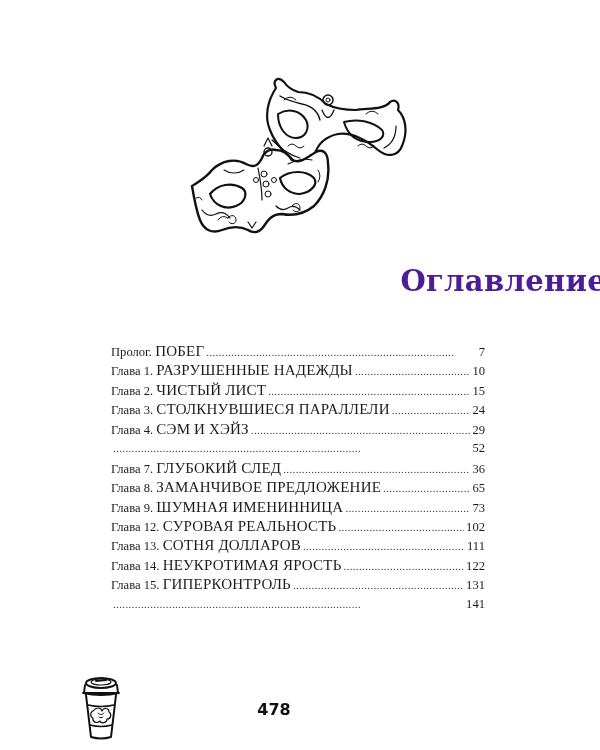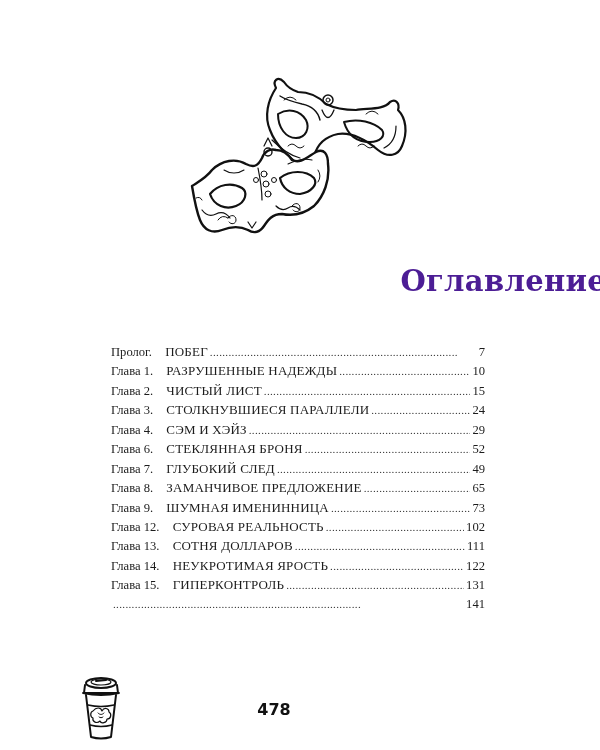--- a/index.html
+++ b/index.html
@@ -8,21 +8,21 @@
   .page { position: absolute; left: 0; top: 0; width: 600px; height: 750px; background: #fff; }
   .masks { position: absolute; left: 188px; top: 70px; width: 222px; height: 172px; }
   .title { position: absolute; left: 6px; width: 600px; top: 264px; text-align: right;
            font-family: "DejaVu Serif", serif; font-weight: bold; font-size: 29px;
            letter-spacing: 0.3px; color: #4c1d95; }
   .toc { position: absolute; left: 111px; top: 342px; width: 374px; }
   .toc-row { display: flex; align-items: baseline; height: 19.45px; line-height: 19.45px;
              font-family: "Liberation Serif", serif; font-size: 12.6px; color: #1c1c1c;
              white-space: nowrap; }
   .toc-label { flex: 0 0 auto; }
-  .toc-label .name { font-size: 13px; letter-spacing: 0.2px; margin-left: 10px; }
+  .toc-label .name { font-size: 15px; letter-spacing: 0.2px; }
   .toc-dots { flex: 1 1 auto; overflow: hidden; margin: 0 2px; letter-spacing: 2.1px;
               font-size: 11px; color: #333; }
   .toc-dots::before { content: ". . . . . . . . . . . . . . . . . . . . . . . . . . . . . . . . . . . . . . . . . . . . . . . . . . . . . . . . . . . . . . . . . . . . . . . . . . . . . . . ."; letter-spacing: -1.2px; }
   .toc-page { flex: 0 0 auto; text-align: right; }
   .cup { position: absolute; left: 80px; top: 675px; width: 42px; height: 66px; }
   .page-number { position: absolute; left: 0; width: 548px; top: 700px; text-align: center;
                  font-family: "DejaVu Sans", sans-serif; font-weight: bold; font-size: 16px; color: #111; }
   .speck { position: absolute; left: 284px; top: 549px; width: 5px; height: 1px; background: #999; }
 </style>
 </head>
@@ -93,28 +93,27 @@
       <span class="toc-label"><span>Глава 3.</span> <span class="name">СТОЛКНУВШИЕСЯ ПАРАЛЛЕЛИ</span></span>
         <span class="toc-dots"></span>
         <span class="toc-page">24</span>
     </div>
     <div class="toc-row">
       <span class="toc-label"><span>Глава 4.</span> <span class="name">СЭМ И ХЭЙЗ</span></span>
         <span class="toc-dots"></span>
         <span class="toc-page">29</span>
     </div>
     <div class="toc-row">
-      <span class="toc-label"><span>Глава 6.</span> <span class="name">СТЕКЛЯННАЯ БРОНЯ</span></span>
         <span class="toc-dots"></span>
         <span class="toc-page">52</span>
     </div>
     <div class="toc-row">
       <span class="toc-label"><span>Глава 7.</span> <span class="name">ГЛУБОКИЙ СЛЕД</span></span>
         <span class="toc-dots"></span>
-        <span class="toc-page">49</span>
+        <span class="toc-page">36</span>
     </div>
     <div class="toc-row">
       <span class="toc-label"><span>Глава 8.</span> <span class="name">ЗАМАНЧИВОЕ ПРЕДЛОЖЕНИЕ</span></span>
         <span class="toc-dots"></span>
         <span class="toc-page">65</span>
     </div>
     <div class="toc-row">
       <span class="toc-label"><span>Глава 9.</span> <span class="name">ШУМНАЯ ИМЕНИННИЦА</span></span>
         <span class="toc-dots"></span>
         <span class="toc-page">73</span>

